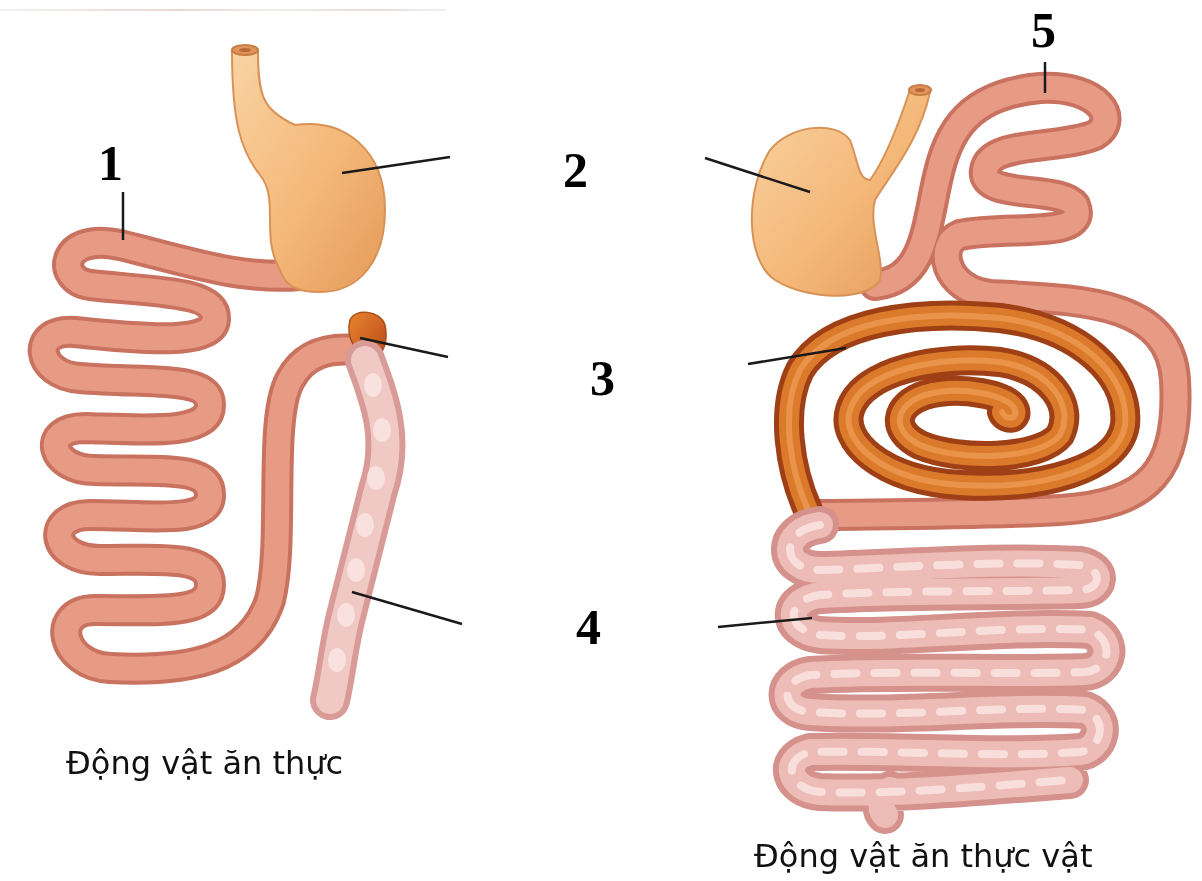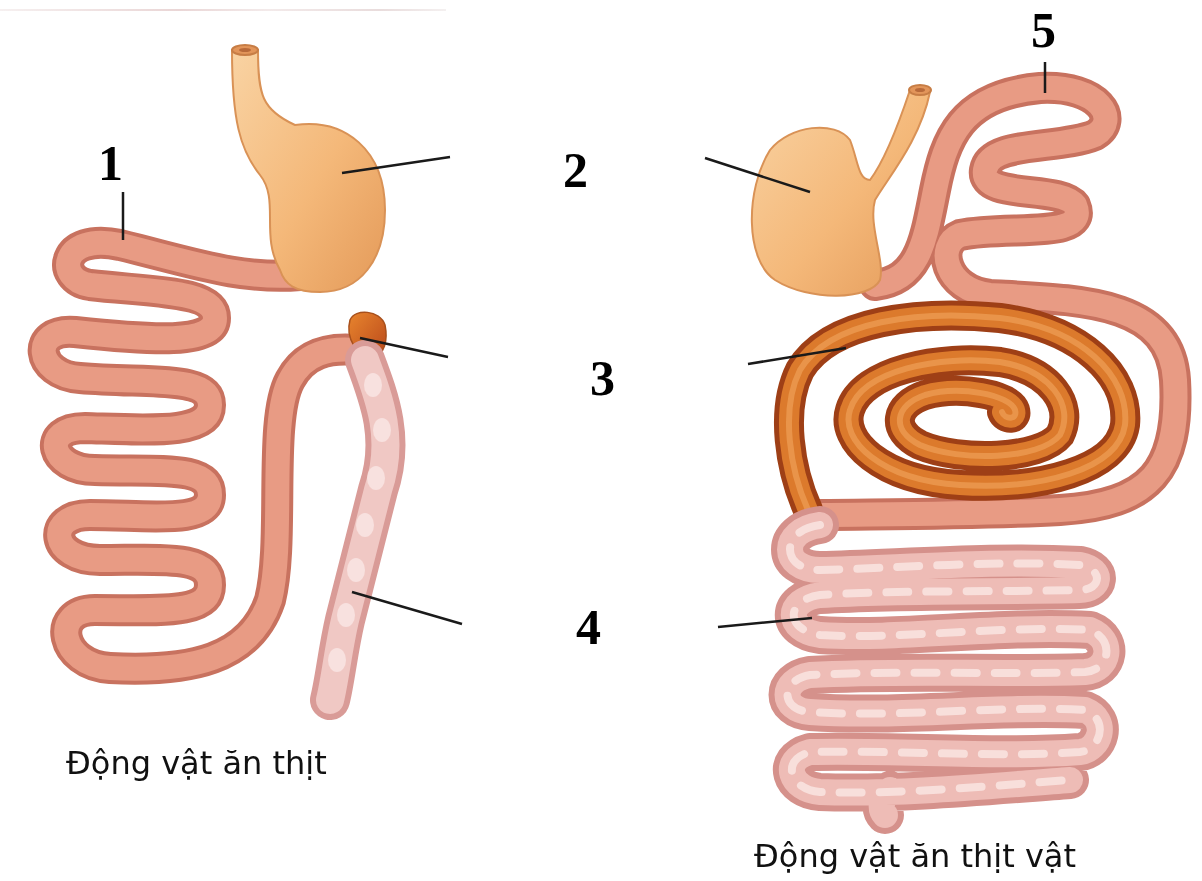--- a/index.html
+++ b/index.html
@@ -113,15 +113,15 @@
       <line x1="1045" y1="62" x2="1045" y2="93"></line>
     </g>
   </svg>
 
   <div class="num" style="left:98px;top:138px;">1</div>
   <div class="num" style="left:563px;top:145px;">2</div>
   <div class="num" style="left:590px;top:353px;">3</div>
   <div class="num" style="left:576px;top:602px;">4</div>
   <div class="num" style="left:1031px;top:5px;">5</div>
 
-  <div class="caption" style="left:66px;top:747px;">Động vật ăn thịt</div>
-  <div class="caption" style="left:754px;top:840px;">Động vật ăn thịt vật</div>
+  <div class="caption" style="left:66px;top:747px;">Động vật ăn thực</div>
+  <div class="caption" style="left:754px;top:840px;">Động vật ăn thực vật</div>
 </div>
 
 </body></html>

